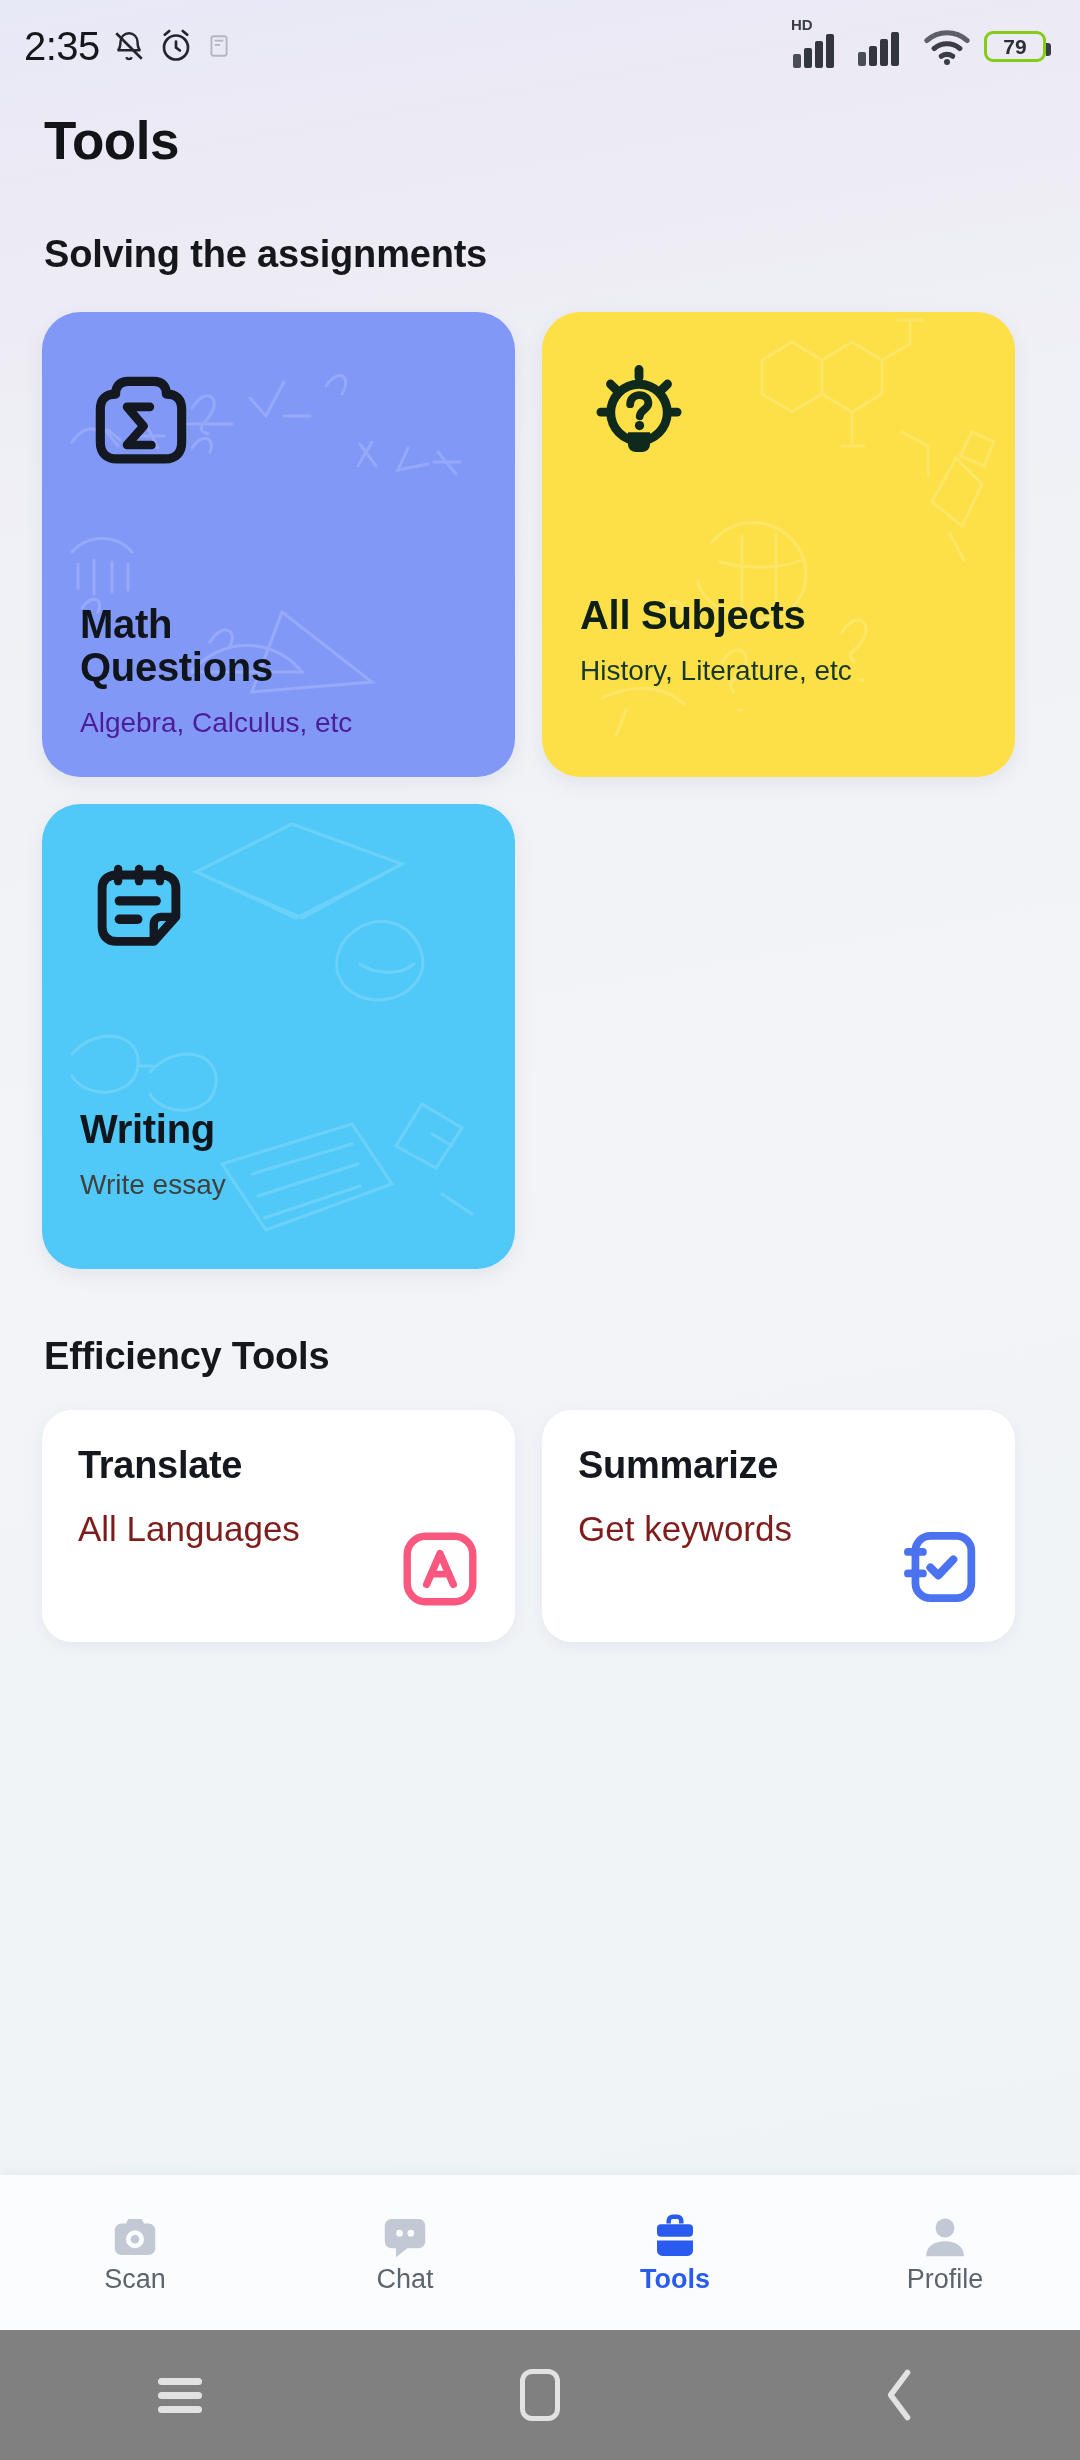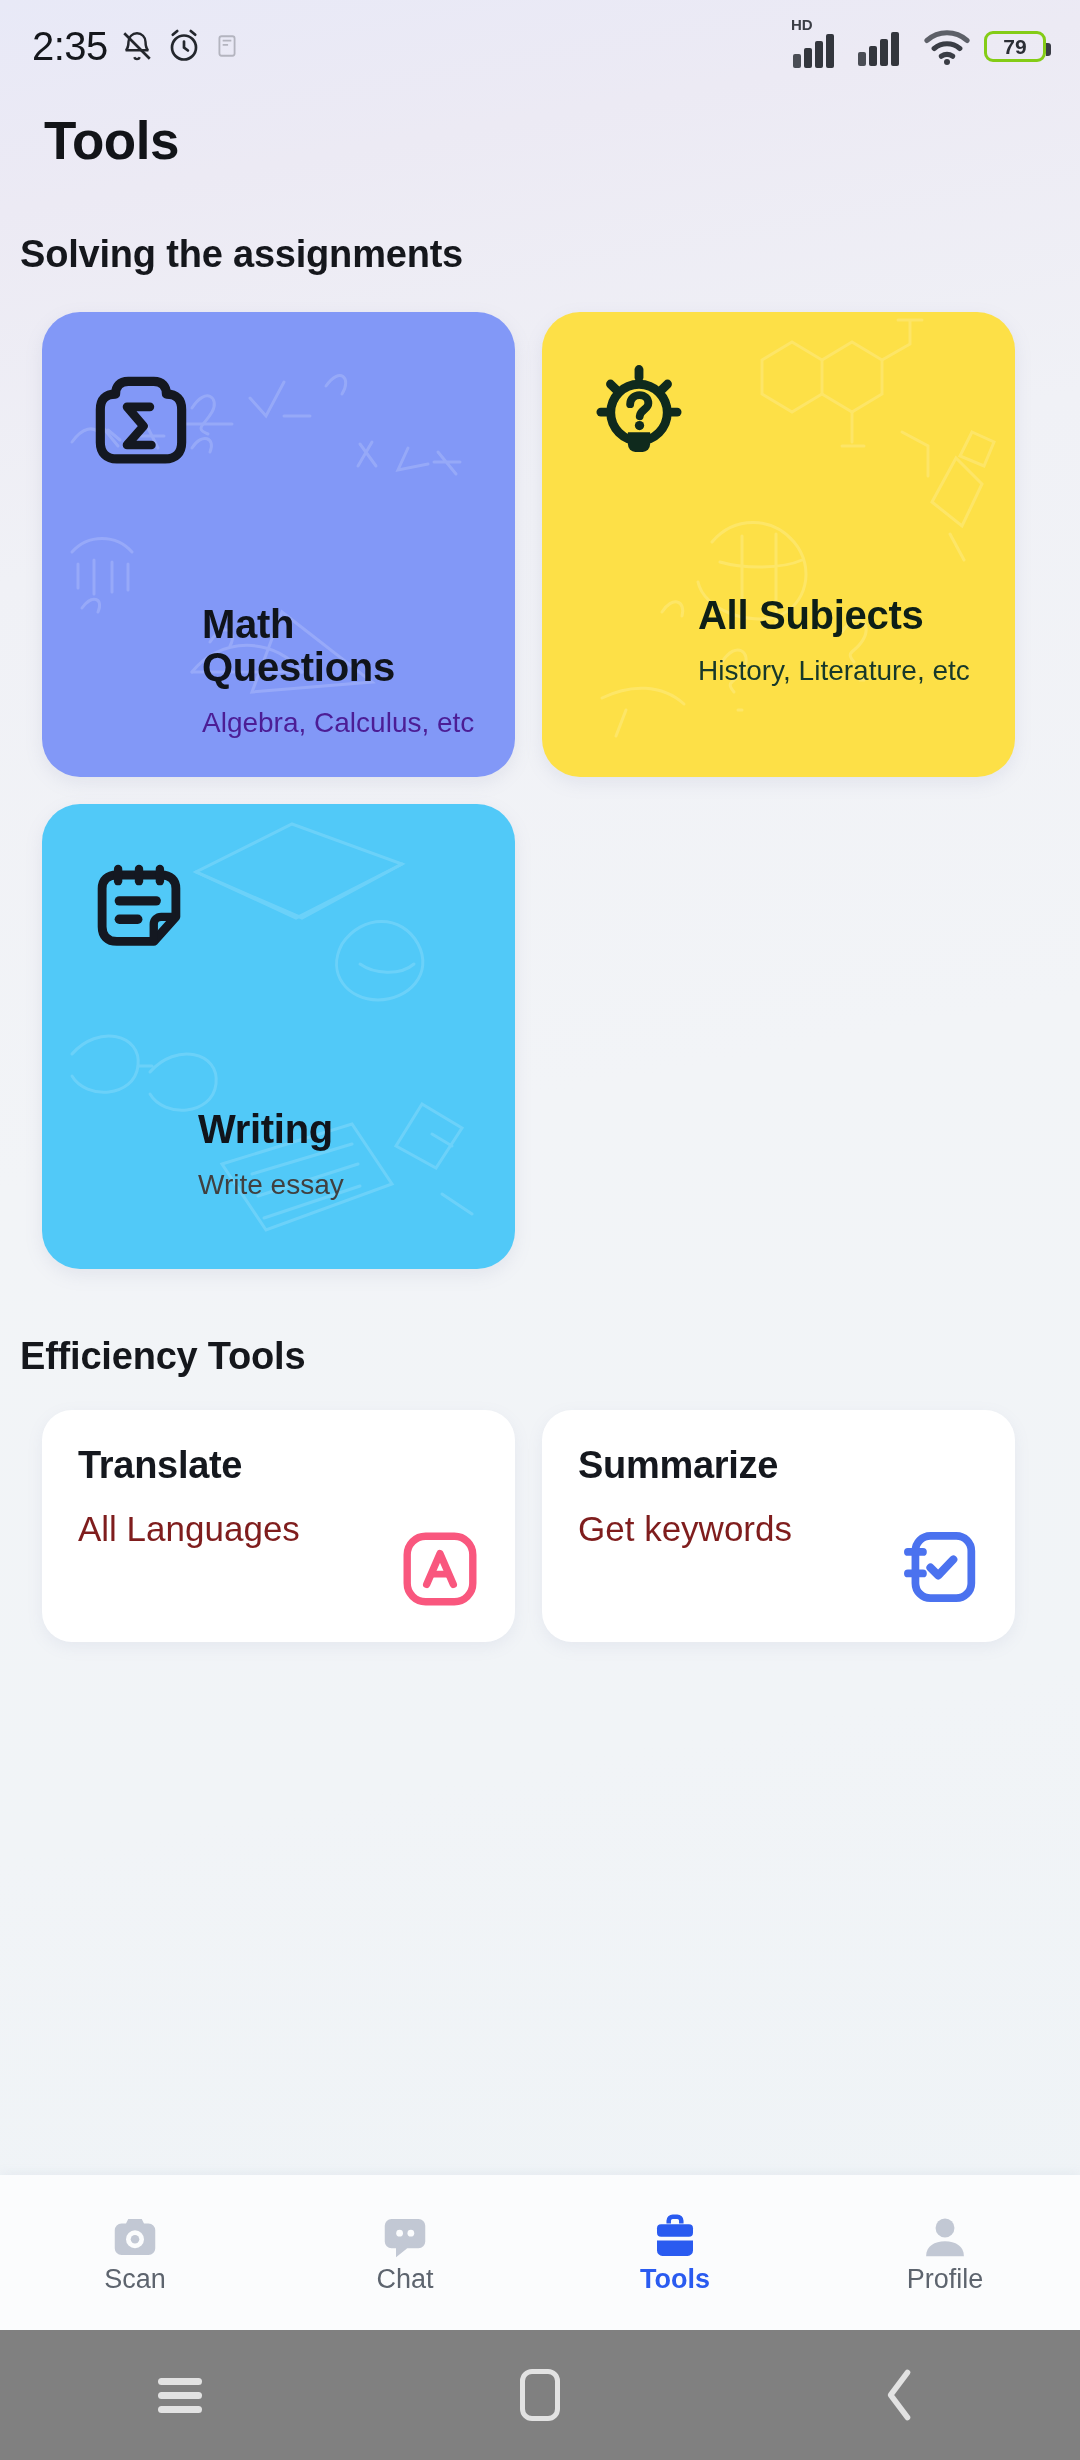--- a/index.html
+++ b/index.html
@@ -7,21 +7,21 @@
   body {
     font-family: "Liberation Sans", sans-serif;
     background: linear-gradient(170deg, #e8e9f7 0%, #eceaf4 8%, #f0f1f6 22%, #f2f4f7 45%, #f1f4f7 70%, #eef3f6 100%);
     overflow:hidden;
     position:relative;
   }
 
   
   .statusbar{
     height:92px; display:flex; align-items:center; justify-content:space-between;
-    padding:0 34px 0 32px;
+    padding:0 34px 0 24px;
   }
   .sb-left{ display:flex; align-items:center; gap:12px; }
   .sb-time{ font-size:40px; font-weight:400; color:#15171c; letter-spacing:-0.5px; font-family:"Liberation Sans",sans-serif;}
   .sb-right{ display:flex; align-items:center; gap:13px; }
   .bat{
     width:62px;height:31px;border:3px solid #84cc16;border-radius:9px;
     display:flex;align-items:center;justify-content:center;position:relative;
   }
   .bat:after{content:"";position:absolute;right:-8px;top:9px;width:5px;height:13px;background:#3a3d45;border-radius:0 3px 3px 0;}
   .bat span{font-size:21px;font-weight:700;color:#2b2e35;line-height:1;}
@@ -29,35 +29,35 @@
   .sigwrap{position:relative;padding-top:8px;}
 
   
   .page-title{
     font-size:53px; font-weight:700; color:#121418; padding:18px 0 0 44px;
     letter-spacing:-0.5px;
   }
 
   
   .section-title{
-    font-size:38px; font-weight:700; color:#15171c; padding-left:20px;
+    font-size:38px; font-weight:700; color:#15171c; padding-left:44px;
     letter-spacing:-0.2px;
   }
   #sec-solve{ margin-top:62px; }
   #sec-eff{ margin-top:66px; }
 
   
   .grid{
     display:flex; flex-wrap:wrap; gap:27px;
     padding:0 42px; margin-top:36px;
   }
   .bigcard{
     width:473px; height:465px; border-radius:38px;
     position:relative; overflow:hidden;
-    display:flex; flex-direction:row;
+    display:flex; flex-direction:column;
     padding:44px 38px 38px 38px;
     box-shadow:0 6px 18px rgba(120,130,170,.13);
   }
   .bigcard .deco{
     position:absolute; inset:0; opacity:.22; pointer-events:none;
   }
   .bigcard .icon{ position:relative; z-index:2; }
   .bigcard .txt{ position:relative; z-index:2; margin-top:auto; }
   .bc-title{
     font-size:40px; font-weight:700; color:#10141b; line-height:1.08;

